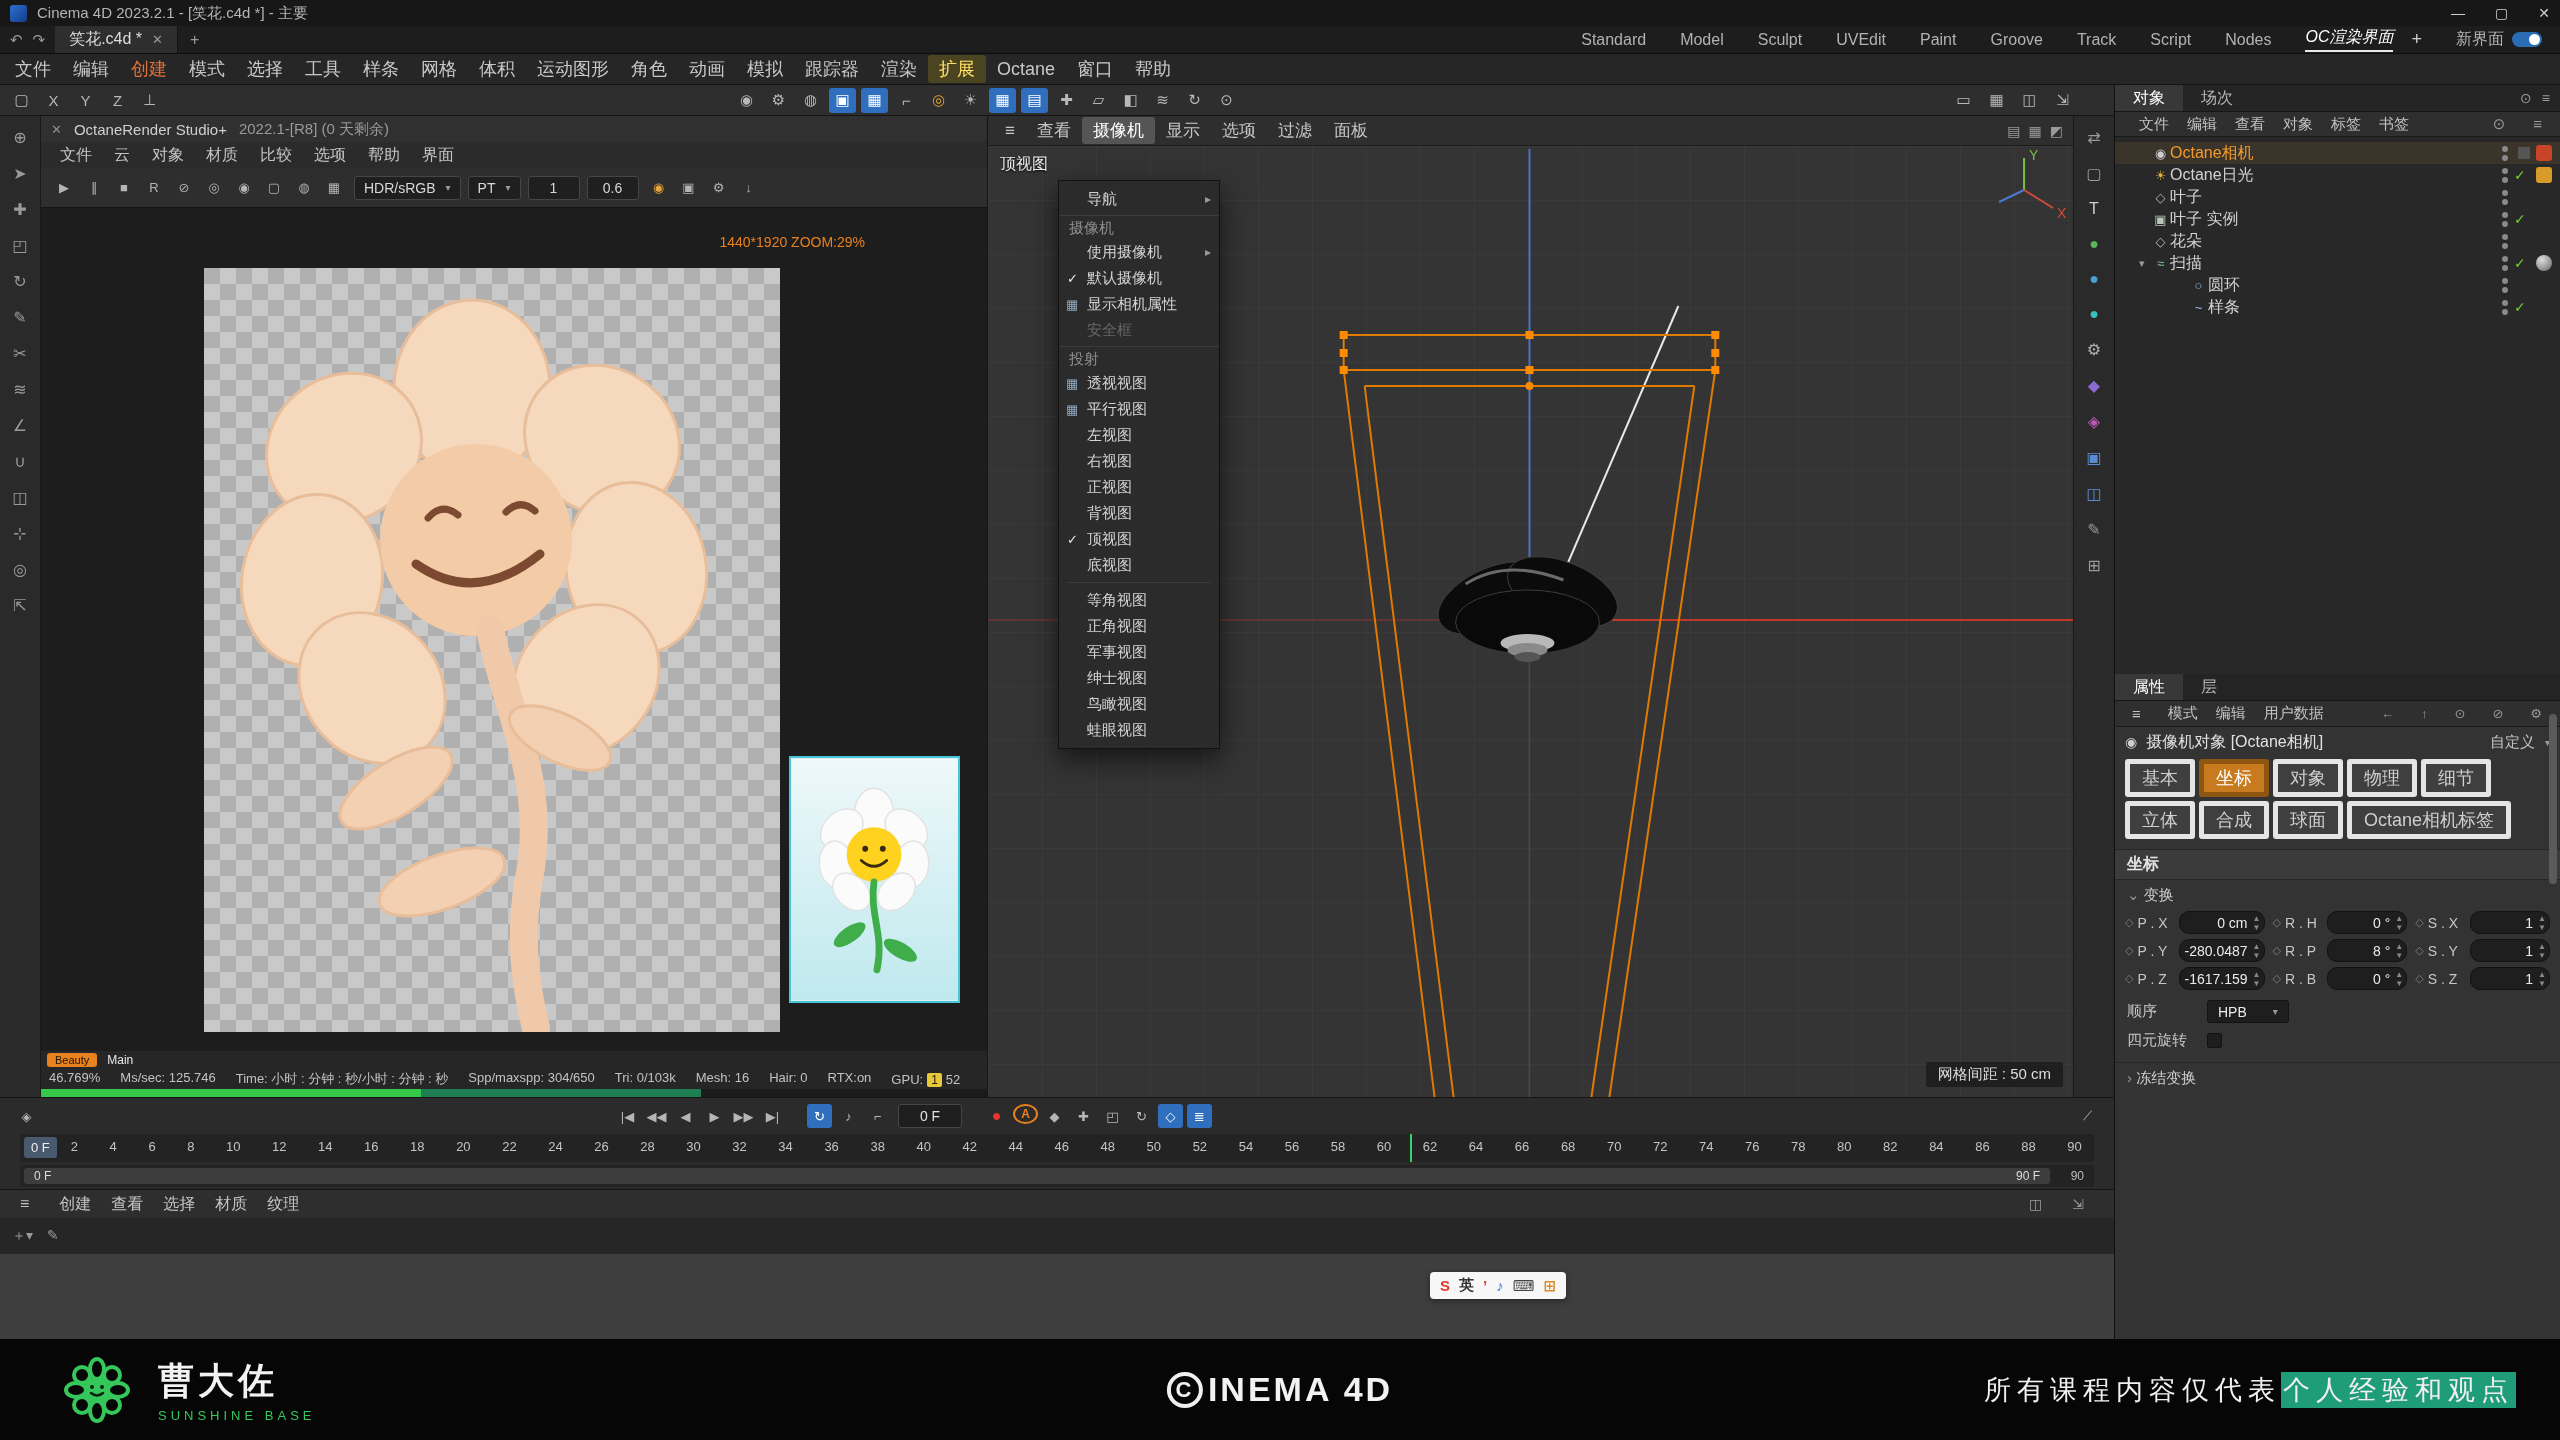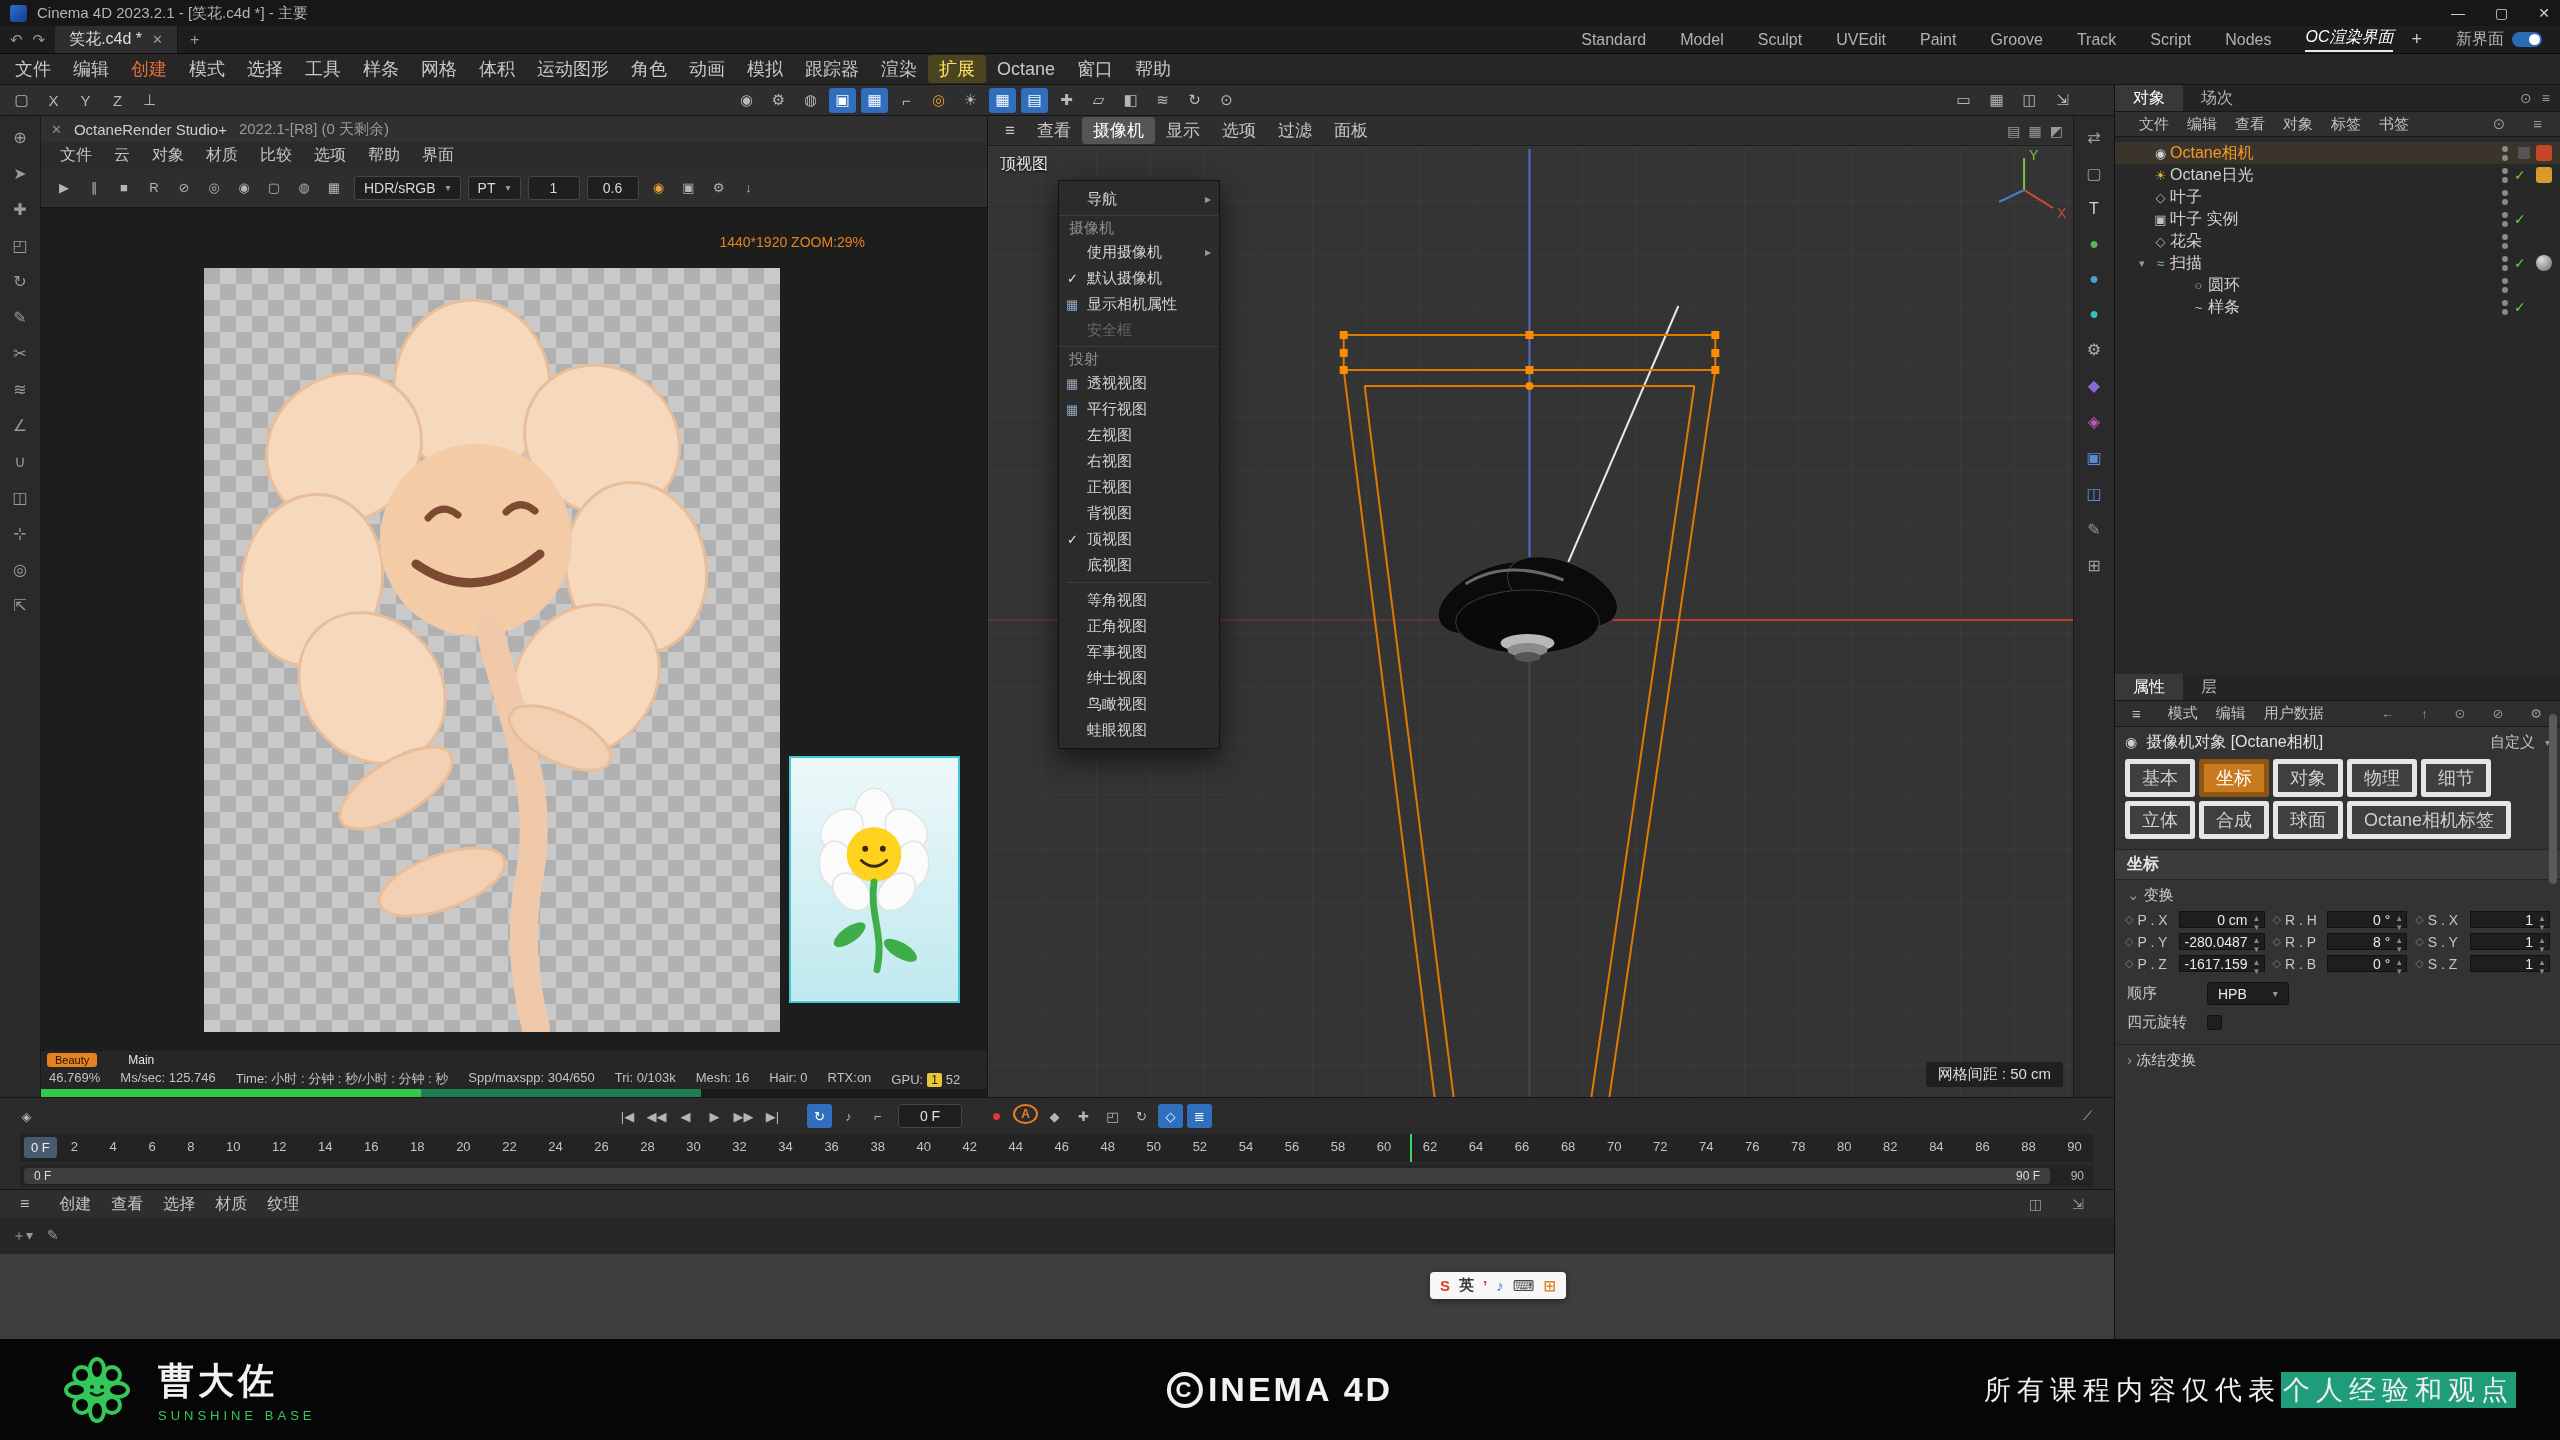--- a/index.html
+++ b/index.html
@@ -59,21 +59,21 @@
   .oc-ic.warm { color:#e8a33a; }
   .oc-dd { background:#1f1f1f; border:1px solid #454545; border-radius:3px; height:24px; display:flex; align-items:center; gap:10px; padding:0 9px; font-size:14px; color:#d8d8d8; }
   .oc-dd .car { font-size:10px; color:#999; }
   .oc-num { background:#1f1f1f; border:1px solid #454545; border-radius:3px; height:24px; min-width:52px; display:flex; align-items:center; justify-content:center; font-size:14px; color:#d8d8d8; }
   .oc-view { position:relative; height:843px; background:#1d1d1d; overflow:hidden; }
   .oc-zoomtext { position:absolute; right:122px; top:26px; color:#e8821e; font-size:14px; }
   .oc-img { position:absolute; left:163px; top:60px; width:576px; height:764px;
     background:
       repeating-conic-gradient(#c9c9c9 0% 25%, #b0b0b0 0% 50%) 0 0 / 32px 32px; }
   .oc-thumb { position:absolute; left:748px; top:548px; width:171px; height:247px; border:2px solid #46c6d6; background:#dff2f5; }
-  .oc-chiprow { height:18px; display:flex; align-items:center; gap:25px; padding:0 6px; background:#262626; font-size:12px; }
+  .oc-chiprow { height:18px; display:flex; align-items:center; gap:4px; padding:0 6px; background:#262626; font-size:12px; }
   .pass-chip { background:#e8821e; color:#20160a; border-radius:3px; padding:0 8px; height:14px; line-height:14px; font-size:11px; }
   .pass-name { color:#e8e8e8; font-size:12px;margin-left:6px; }
   .oc-stats { height:20px; display:flex; align-items:center; gap:20px; font-size:13px; color:#c2c2c2; padding:0 8px; background:#262626; white-space:nowrap; }
   .gpu-chip { background:#e8c838; color:#221; border-radius:2px; padding:0 4px; font-size:12px; margin:0 4px; }
   .oc-progress { height:8px; background:#1b1b1b; position:relative; }
   .oc-progress .p1 { position:absolute; left:0; top:0; bottom:0; width:380px; background:#35c94a; }
   .oc-progress .p2 { position:absolute; left:380px; top:0; bottom:0; width:280px; background:#1f7f52; }
 
   
   .viewport { flex:1; position:relative; background:#343434; }
@@ -143,21 +143,21 @@
   .at-secbtns { display:flex; flex-wrap:wrap; gap:4px; padding:2px 10px 6px; }
   .secbtn { background:#3f3f3f; border:5px solid #e5e5e5; color:#cfcfcf; font-size:18px; padding:2px 12px; border-radius:3px; }
   .secbtn.active { background:#c87a1e; border-color:#8f5612; color:#fff; }
   .at-group { background:#3b3b3b; border-top:1px solid #262626; border-bottom:1px solid #262626; padding:4px 12px; font-weight:bold; font-size:16px; color:#e4e4e4; margin-top:4px; }
   .at-sub { padding:6px 12px 2px; color:#d0d0d0; font-size:15px; }
   .at-sub::before { content:"⌄ "; color:#9a9a9a; }
   .fgrid { display:grid; grid-template-columns:1fr 1fr 1fr; gap:5px 8px; padding:4px 10px; }
   .fld { display:flex; align-items:center; gap:4px; font-size:14px; }
   .adot { color:#808080; font-size:11px; }
   .flabel { min-width:38px; color:#c6c6c6; white-space:nowrap; }
-  .finput { flex:1; background:#1e1e1e; border:1px solid #121212; border-radius:0; height:17px; display:flex; align-items:center; justify-content:flex-end; padding:0 16px 0 4px; color:#eaeaea; position:relative; font-size:14px; }
+  .finput { flex:1; background:#1e1e1e; border:1px solid #121212; border-radius:10px; height:23px; display:flex; align-items:center; justify-content:flex-end; padding:0 16px 0 4px; color:#eaeaea; position:relative; font-size:14px; }
   .spin { position:absolute; right:3px; top:2px; display:flex; flex-direction:column; line-height:9px; font-size:8px; color:#8a8a8a; }
   .orow { display:flex; align-items:center; gap:10px; padding:6px 12px 2px; font-size:15px; }
   .orow .flabel { min-width:70px; }
   .selbox { background:#1e1e1e; border:1px solid #121212; border-radius:3px; height:23px; display:flex; align-items:center; gap:26px; padding:0 10px; color:#eaeaea; font-size:14px; }
   .selbox .car { font-size:10px; color:#999; }
   .cbx { width:15px; height:15px; background:#1e1e1e; border:1px solid #121212; border-radius:2px; }
   .freeze { margin-top:10px; border-top:1px solid #262626; padding:6px 12px; color:#d0d0d0; font-size:15px; }
   .freeze::before { content:"› "; color:#9a9a9a; }
   .vscroll { position:absolute; right:3px; top:40px; width:8px; height:170px; background:#5a5a5a; border-radius:4px; }
 

